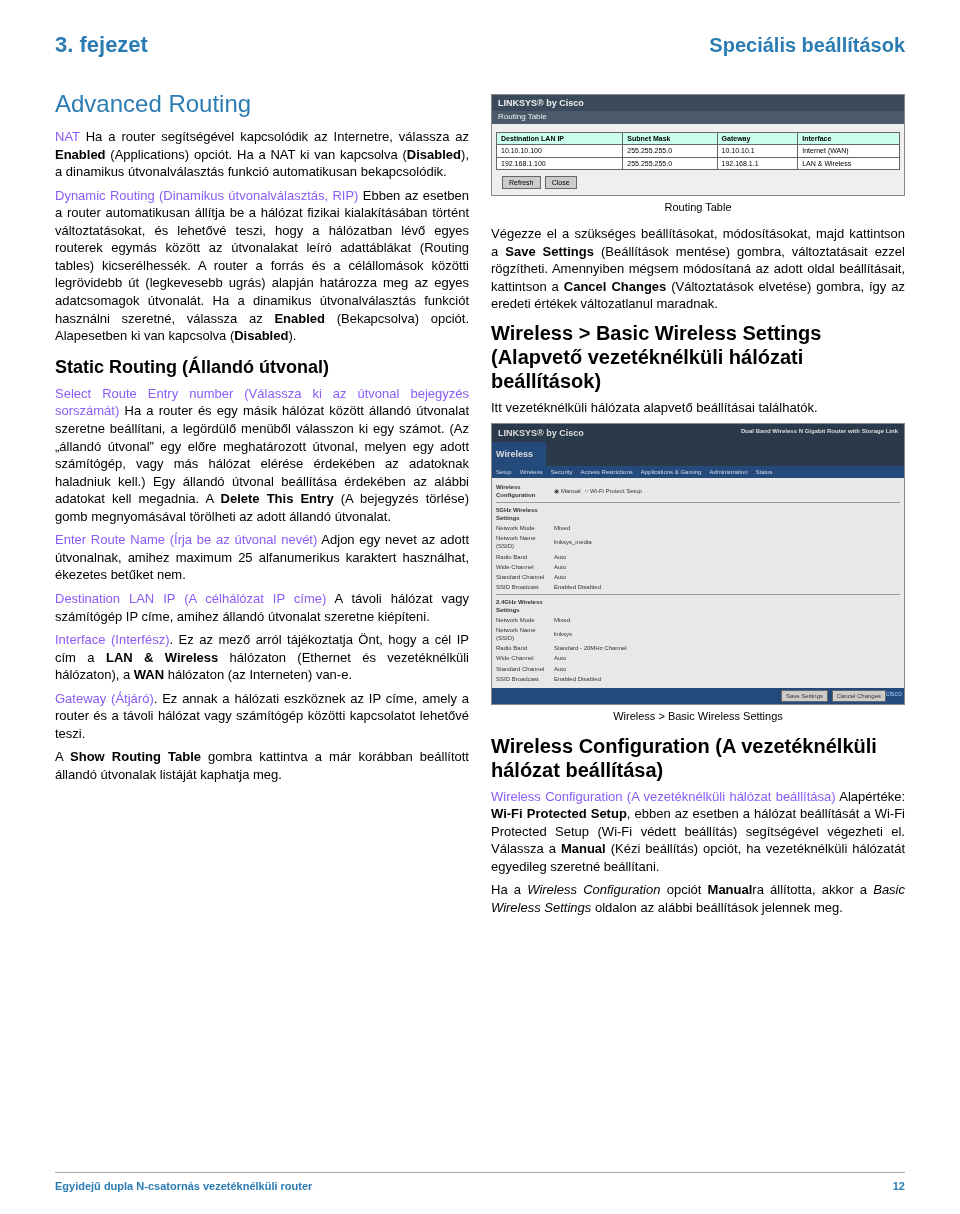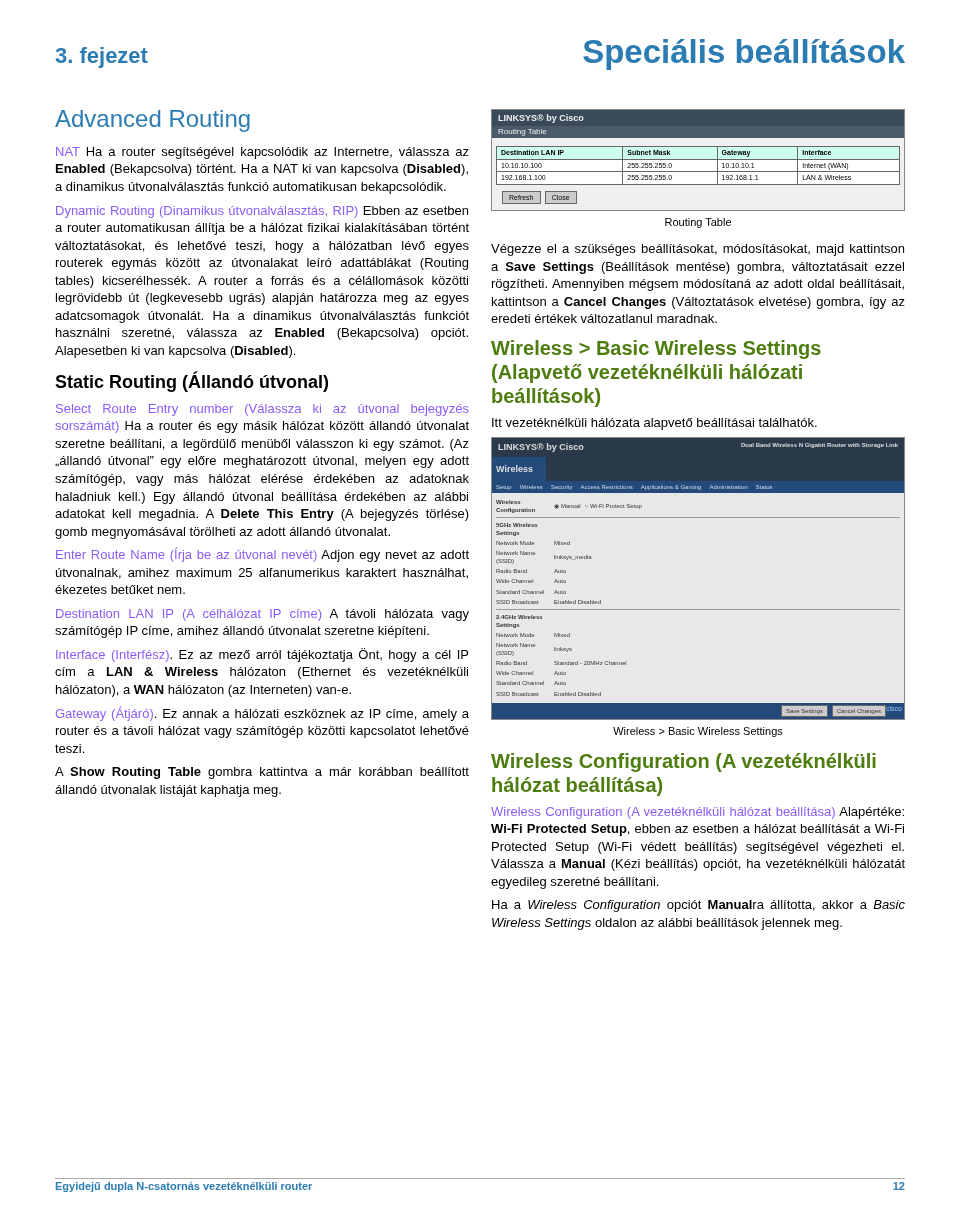--- a/index.html
+++ b/index.html
@@ -9,25 +9,25 @@
     font-family: sans-serif;
     background: #fff;
     color: #000;
     position: relative;
     padding: 30px 55px 50px 55px;
     font-size: 13px;
     line-height: 1.35;
   }
   .header-row { display: flex; justify-content: space-between; align-items: baseline; margin-bottom: 28px; }
   .chapter { color: #2a7cb3; font-weight: bold; font-size: 22px; }
-  .section-title-main { color: #2a7cb3; font-weight: bold; font-size: 33px; }
+  .section-title-main { color: #2a7cb3; font-weight: bold; font-size: 20px; }
   .columns { display: flex; gap: 22px; }
   .col { flex: 1; }
   h1.big { color: #2a7cb3; font-weight: normal; font-size: 24px; margin-bottom: 8px; }
-  h2.mid { color: #4d7c0f; font-weight: bold; font-size: 20px; margin: 8px 0 6px 0; line-height:1.2;}
+  h2.mid { color: #000000; font-weight: bold; font-size: 20px; margin: 8px 0 6px 0; line-height:1.2;}
   h3.small { font-weight: bold; font-size: 18px; margin: 10px 0 6px 0; }
   p { text-align: justify; margin-bottom: 6px; }
   .blue-lead { color: #8b5cf6; font-weight: normal; }
   .bold { font-weight: bold; }
   .figure { margin: 6px 0 4px 0; }
   .figure-caption { text-align: center; font-size: 11px; margin: 4px 0 10px 0; }
   .routing-fig {
     border: 1px solid #888; background: #efefef; font-size: 8px; width:100%;
   }
   .routing-fig .topbar { background:#3a4a5a; color:#eee; padding:2px 6px; font-weight:bold; font-size:9px;}
@@ -45,57 +45,57 @@
   .wireless-fig .body { background:#e8e8e8; color:#333; padding:4px; }
   .wireless-fig .row { display:flex; font-size:6px; padding:1px 0; gap:4px; align-items:center;}
   .wireless-fig .lab { width:54px; }
   .wireless-fig .sep { border-top:1px solid #999; margin:2px 0; }
   .wireless-fig .savebar { background:#234a7a; padding:2px; text-align:right; font-size:6px;}
   .wireless-fig .sbtn { display:inline-block; background:#ccc; color:#333; border:1px solid #666; padding:1px 4px; margin-left:2px;}
   .cisco { color:#9cf; float:right; font-size:7px; margin-top:-1px;}
   .footer {
     position: absolute; bottom: 20px; left: 55px; right: 55px;
     display:flex; justify-content:space-between;
-    border-top: 1px solid #aaa; 
+    border-top: 1px solid #aaa; padding-top: 6px;
     font-size: 11px; color:#2a7cb3; font-weight:bold;
   }
   .footer .pagenum { color:#2a7cb3; }
 </style>
 </head>
 <body>
 
 <div class="header-row">
   <div class="chapter">3. fejezet</div>
   <div class="section-title-main">Speciális beállítások</div>
 </div>
 
 <div class="columns">
   <div class="col">
     <h1 class="big">Advanced Routing</h1>
 
     <p>
-      <span class="blue-lead">NAT</span><span> Ha a router segítségével kapcsolódik az Internetre, válassza az </span><span class="bold">Enabled</span><span> (Bekapcsolva) történt. Ha a NAT ki van kapcsolva (</span><span class="bold">Disabled</span><span>), a dinamikus útvonalválasztás funkció automatikusan bekapcsolódik.</span>
+      <span class="blue-lead">NAT</span><span> Ha a router segítségével kapcsolódik az Internetre, válassza az </span><span class="bold">Enabled</span><span> (Applications) opciót. Ha a NAT ki van kapcsolva (</span><span class="bold">Disabled</span><span>), a dinamikus útvonalválasztás funkció automatikusan bekapcsolódik.</span>
     </p>
 
     <p>
       <span class="blue-lead">Dynamic Routing (Dinamikus útvonalválasztás, RIP)</span><span> Ebben az esetben a router automatikusan állítja be a hálózat fizikai kialakításában történt változtatásokat, és lehetővé teszi, hogy a hálózatban lévő egyes routerek egymás között az útvonalakat leíró adattáblákat (Routing tables) kicserélhessék. A router a forrás és a célállomások közötti legrövidebb út (legkevesebb ugrás) alapján határozza meg az egyes adatcsomagok útvonalát. Ha a dinamikus útvonalválasztás funkciót használni szeretné, válassza az </span><span class="bold">Enabled</span><span> (Bekapcsolva) opciót. Alapesetben ki van kapcsolva (</span><span class="bold">Disabled</span><span>).</span>
     </p>
 
     <h3 class="small">Static Routing (Állandó útvonal)</h3>
 
     <p>
       <span class="blue-lead">Select Route Entry number (Válassza ki az útvonal bejegyzés sorszámát)</span><span> Ha a router és egy másik hálózat között állandó útvonalat szeretne beállítani, a legördülő menüből válasszon ki egy számot. (Az „állandó útvonal” egy előre meghatározott útvonal, melyen egy adott számítógép, vagy más hálózat elérése érdekében az adatoknak haladniuk kell.) Egy állandó útvonal beállítása érdekében az alábbi adatokat kell megadnia. A </span><span class="bold">Delete This Entry</span><span> (A bejegyzés törlése) gomb megnyomásával törölheti az adott állandó útvonalat.</span>
     </p>
 
     <p>
       <span class="blue-lead">Enter Route Name (Írja be az útvonal nevét)</span><span> Adjon egy nevet az adott útvonalnak, amihez maximum 25 alfanumerikus karaktert használhat, ékezetes betűket nem.</span>
     </p>
 
     <p>
-      <span class="blue-lead">Destination LAN IP (A célhálózat IP címe)</span><span> A távoli hálózata vagy számítógép IP címe, amihez állandó útvonalat szeretne kiépíteni.</span>
+      <span class="blue-lead">Destination LAN IP (A célhálózat IP címe)</span><span> A távoli hálózat vagy számítógép IP címe, amihez állandó útvonalat szeretne kiépíteni.</span>
     </p>
 
 
     <p>
       <span class="blue-lead">Interface (Interfész)</span><span>. Ez az mező arról tájékoztatja Önt, hogy a cél IP cím a </span><span class="bold">LAN &amp; Wireless</span><span> hálózaton (Ethernet és vezetéknélküli hálózaton), a </span><span class="bold">WAN</span><span> hálózaton (az Interneten) van-e.</span>
     </p>
 
     <p>
       <span class="blue-lead">Gateway (Átjáró)</span><span>. Ez annak a hálózati eszköznek az IP címe, amely a router és a távoli hálózat vagy számítógép közötti kapcsolatot lehetővé teszi.</span>
     </p>

